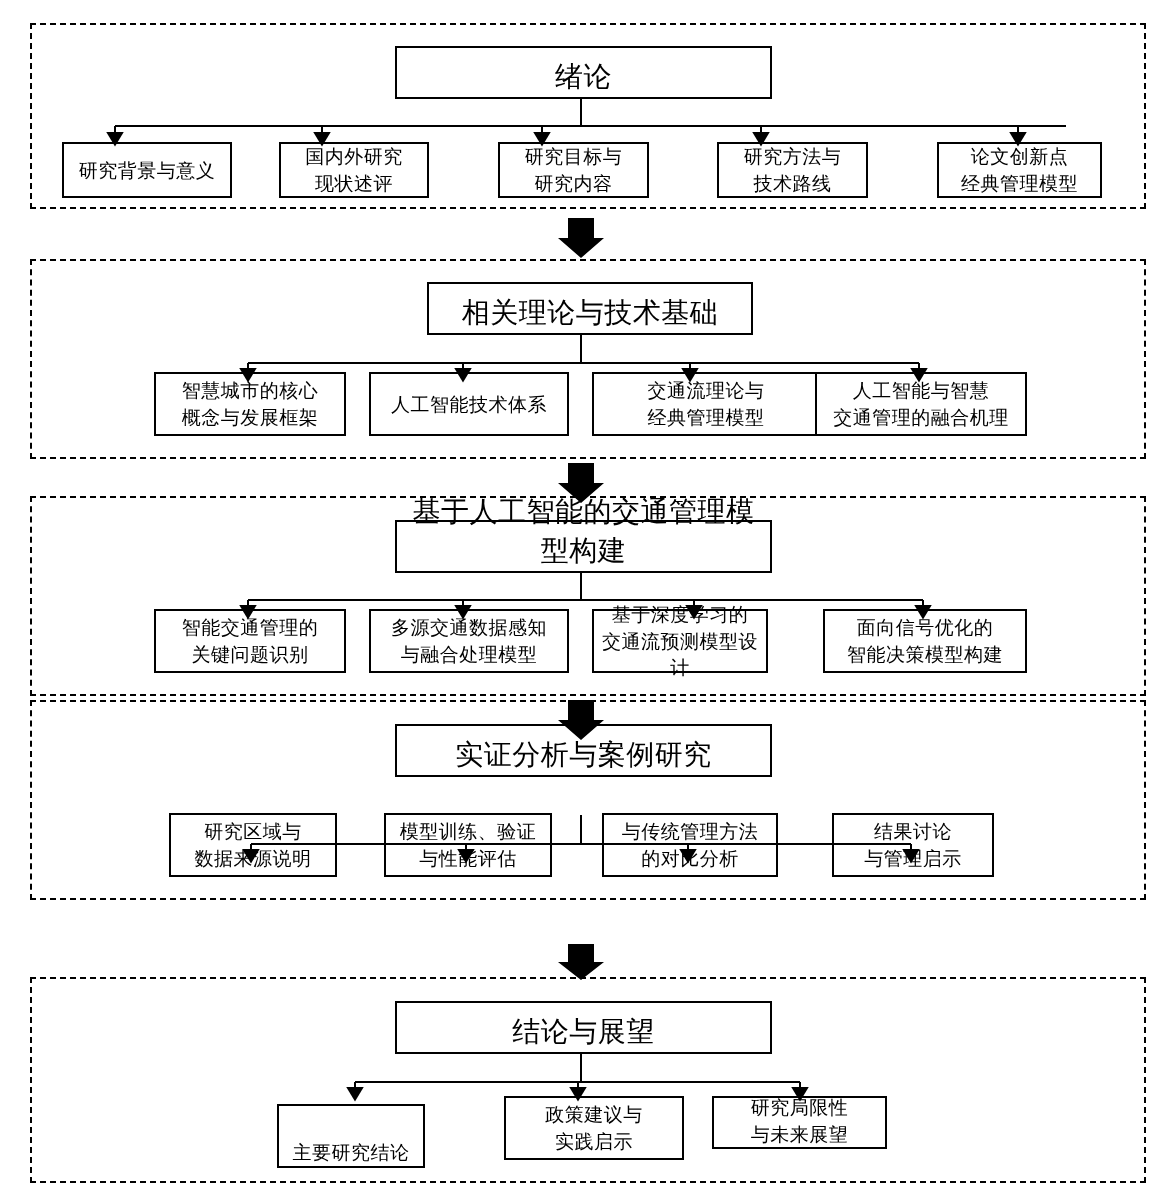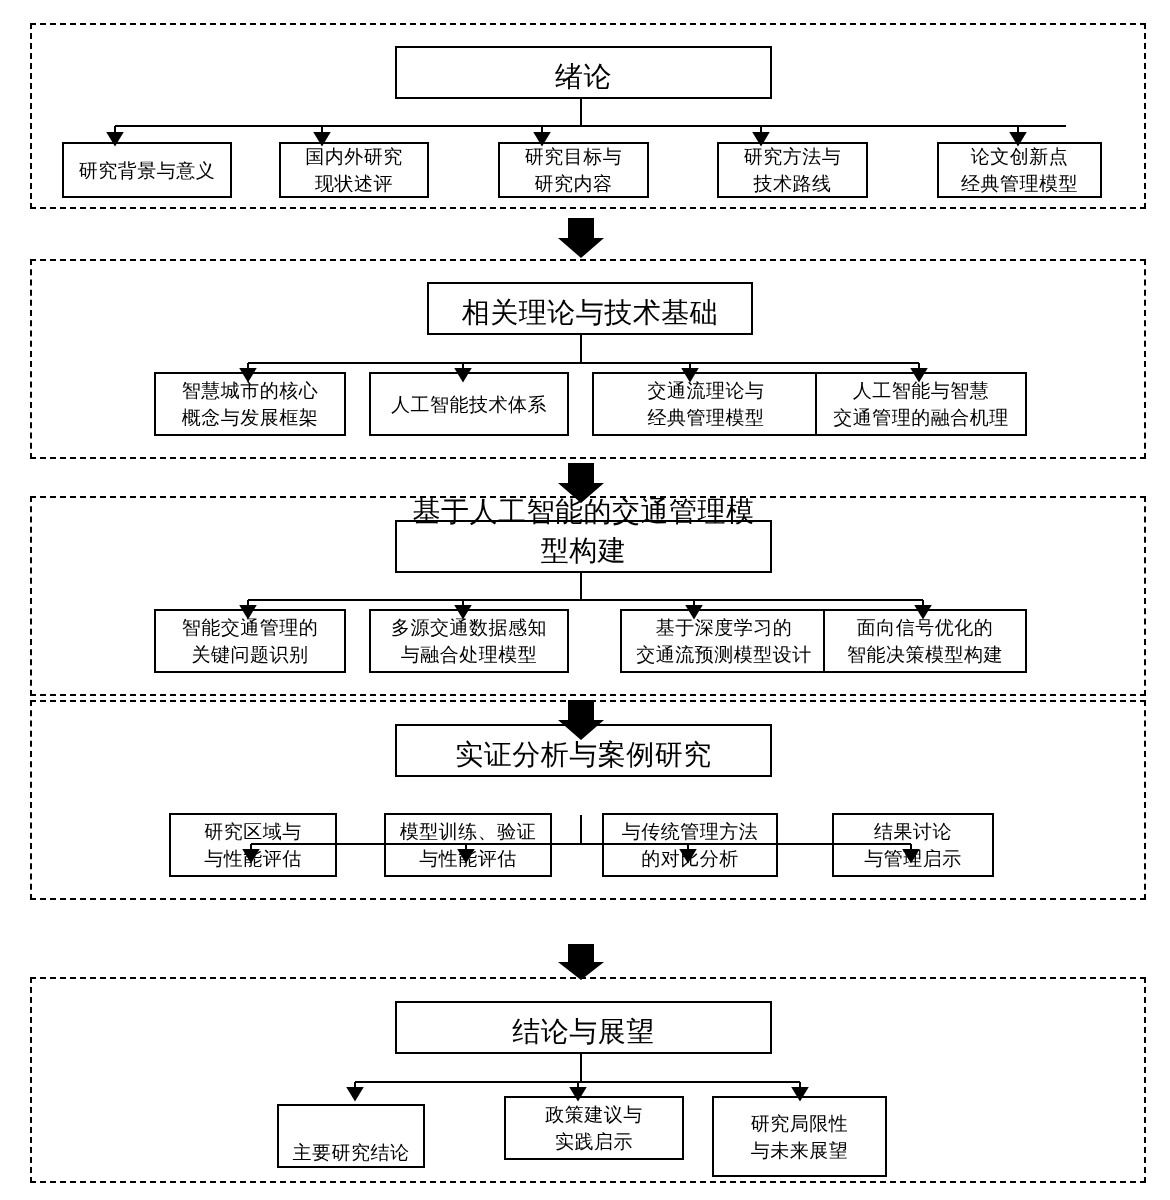--- a/index.html
+++ b/index.html
@@ -122,37 +122,37 @@
       <span class="lines">基于人工智能的交通管理模型构建</span>
     </div>
     <div class="node" style="left:122px; top:111px; width:192px; height:64px;">
       <span class="lines">智能交通管理的
 关键问题识别</span>
     </div>
     <div class="node" style="left:337px; top:111px; width:200px; height:64px;">
       <span class="lines">多源交通数据感知
 与融合处理模型</span>
     </div>
-    <div class="node" style="left:588px; top:111px; width:208px; height:64px;">
+    <div class="node" style="left:560px; top:111px; width:176px; height:64px;">
       <span class="lines">基于深度学习的
 交通流预测模型设计</span>
     </div>
     <div class="node" style="left:791px; top:111px; width:204px; height:64px;">
       <span class="lines">面向信号优化的
 智能决策模型构建</span>
     </div>
   </div>
 
   <div class="section" style="top:700px; height:200px;">
     <div class="node parent" style="left:363px; top:22px; width:377px; height:53px;">
       <span class="lines">实证分析与案例研究</span>
     </div>
     <div class="node" style="left:137px; top:111px; width:168px; height:64px;">
       <span class="lines">研究区域与
-与性能评估</span>
+数据来源说明</span>
     </div>
     <div class="node" style="left:352px; top:111px; width:168px; height:64px;">
       <span class="lines">模型训练、验证
 与性能评估</span>
     </div>
     <div class="node" style="left:570px; top:111px; width:176px; height:64px;">
       <span class="lines">与传统管理方法
 的对比分析</span>
     </div>
     <div class="node" style="left:800px; top:111px; width:162px; height:64px;">
@@ -165,21 +165,21 @@
     <div class="node parent" style="left:363px; top:22px; width:377px; height:53px;">
       <span class="lines">结论与展望</span>
     </div>
     <div class="node" style="left:245px; top:125px; width:148px; height:64px;align-items:flex-end;">
       <span class="lines">主要研究结论</span>
     </div>
     <div class="node" style="left:472px; top:117px; width:180px; height:64px;">
       <span class="lines">政策建议与
 实践启示</span>
     </div>
-    <div class="node" style="left:680px; top:117px; width:175px; height:81px;">
+    <div class="node" style="left:680px; top:117px; width:175px; height:53px;font-family:Liberation Mono, monospace;">
       <span class="lines">研究局限性
 与未来展望</span>
     </div>
   </div>
 
   <svg class="wires" viewBox="0 0 1170 1200" xmlns="http://www.w3.org/2000/svg">
     <defs>
       <marker id="ah" markerWidth="9" markerHeight="9" refX="1.2" refY="4.5" orient="auto" markerUnits="strokeWidth">
         <path d="M0,0 L0,9 L7.5,4.5 z" fill="#000000"></path>
       </marker>

